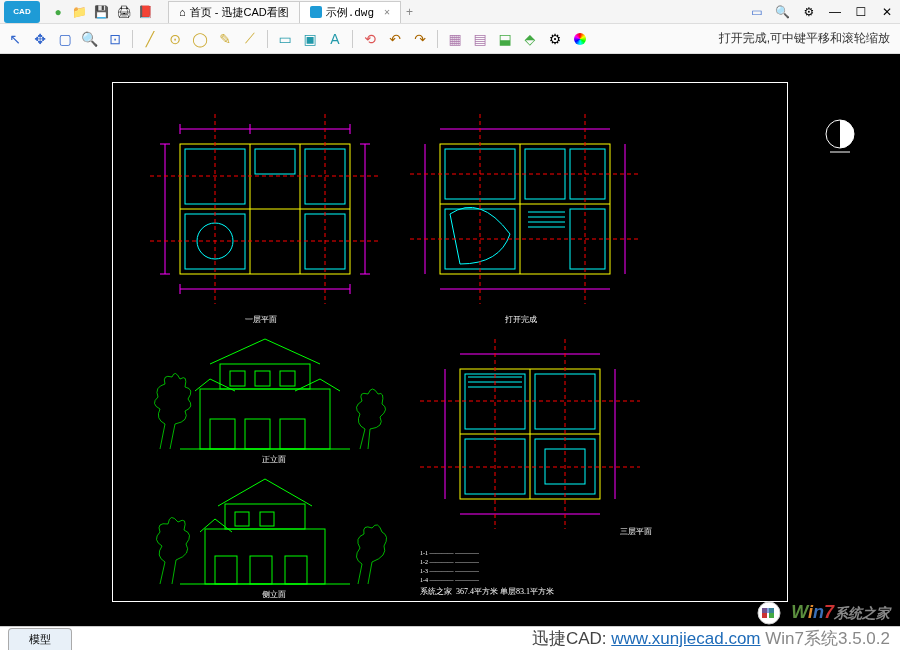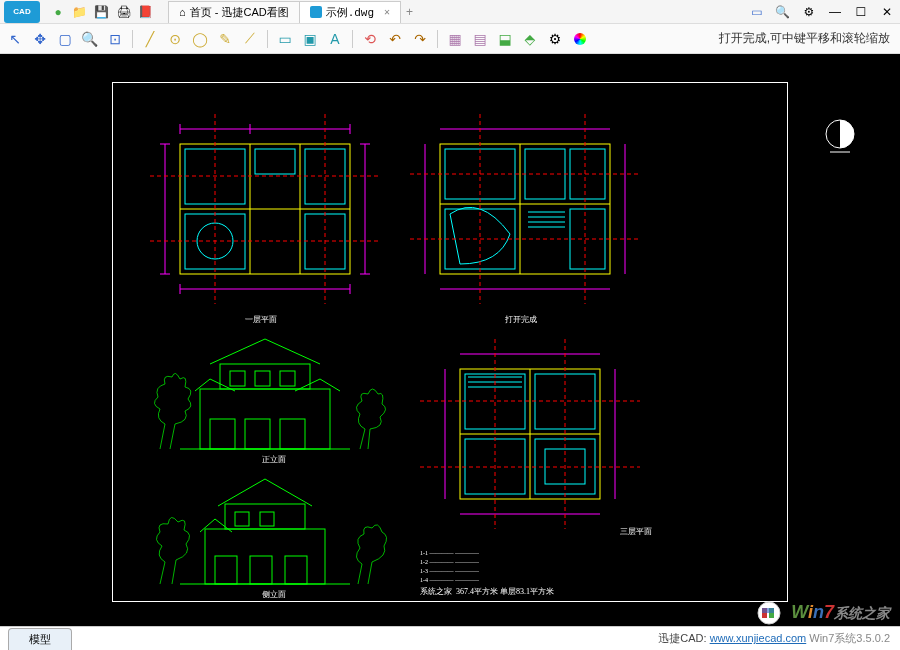--- a/index.html
+++ b/index.html
@@ -20,21 +20,21 @@
   .sep { width: 1px; height: 18px; background: #ccc; margin: 0 3px; }
   .hint { margin-left: auto; font-size: 12px; color: #333; padding-right: 6px; white-space: nowrap; }
   .canvas-area { position: relative; height: 572px; background: #000; overflow: hidden; }
   .drawing-frame { position: absolute; left: 112px; top: 28px; width: 676px; height: 520px; border: 1px solid #fff; }
   .house-line { stroke: #0f0; stroke-width: 1; fill: none; }
   .tree-line { stroke: #0f0; stroke-width: 0.7; fill: none; }
   .cad-label { position: absolute; color: #fff; font-size: 8px; font-family: SimSun, serif; }
   .compass { position: absolute; right: 40px; top: 60px; }
   .bottom-tabs { position: absolute; bottom: 0; left: 0; right: 0; height: 24px; background: #fff; border-top: 1px solid #ccc; display: flex; align-items: center; }
   .model-tab { padding: 3px 20px; background: #e8f0f8; border: 1px solid #aaa; border-bottom: none; border-radius: 4px 4px 0 0; margin-left: 8px; font-size: 11px; cursor: pointer; }
-  .status-right { margin-left: auto; padding-right: 10px; font-size: 11px; color: #444; }
+  .status-right { margin-left: auto; padding-right: 10px; font-size: 17px; color: #444; }
   .status-right a { color: #1e6bb8; text-decoration: underline; }
   .watermark { position: absolute; right: 10px; bottom: 24px; font-size: 18px; font-style: italic; font-weight: bold; pointer-events: none; }
   .watermark .w { color: #5b8f3e; } .watermark .i { color: #e08a2c; } .watermark .n { color: #3a6fb7; } .watermark .seven { color: #c33; } .watermark .rest { color: #888; font-size: 14px; }
   svg { position: absolute; }
 </style>
 </head>
 <body>
 
 <div class="titlebar">
   <div class="logo">CAD</div>

